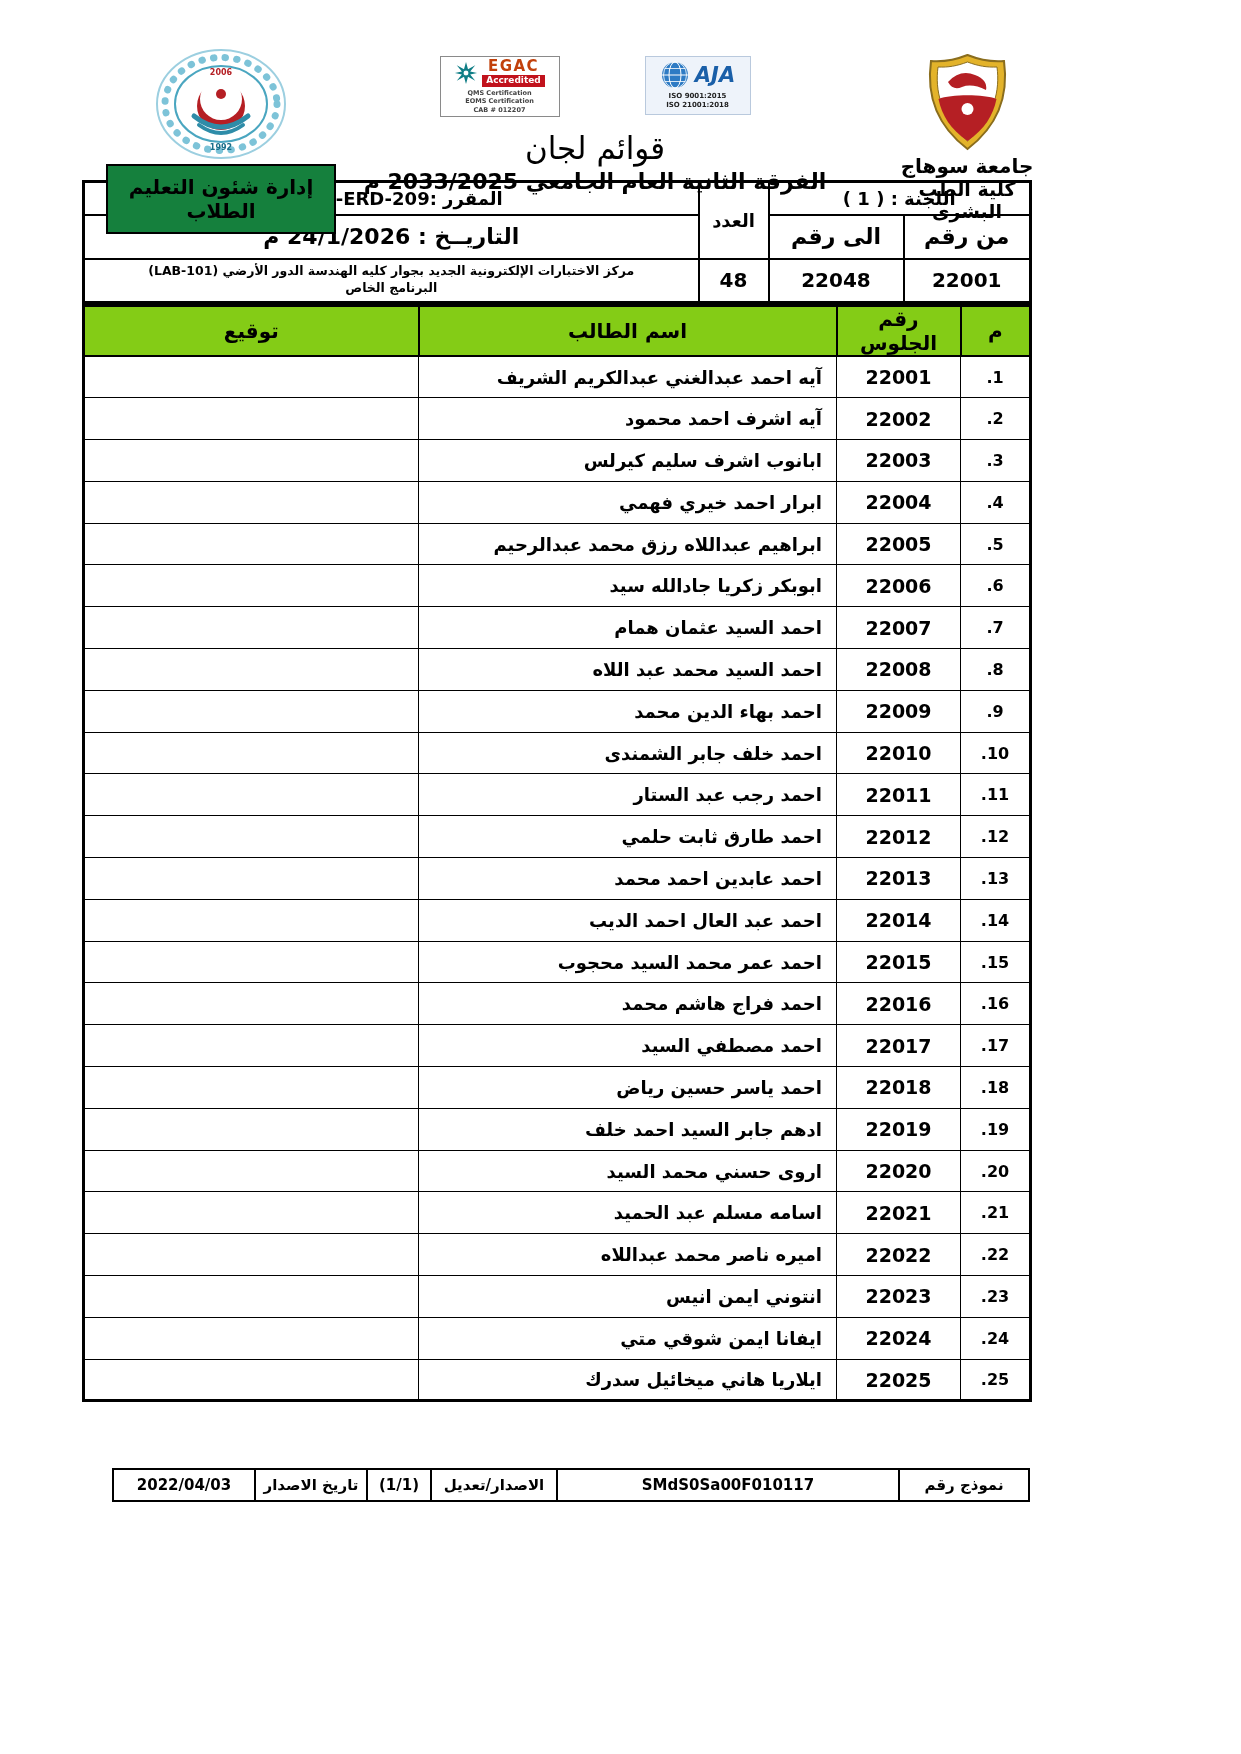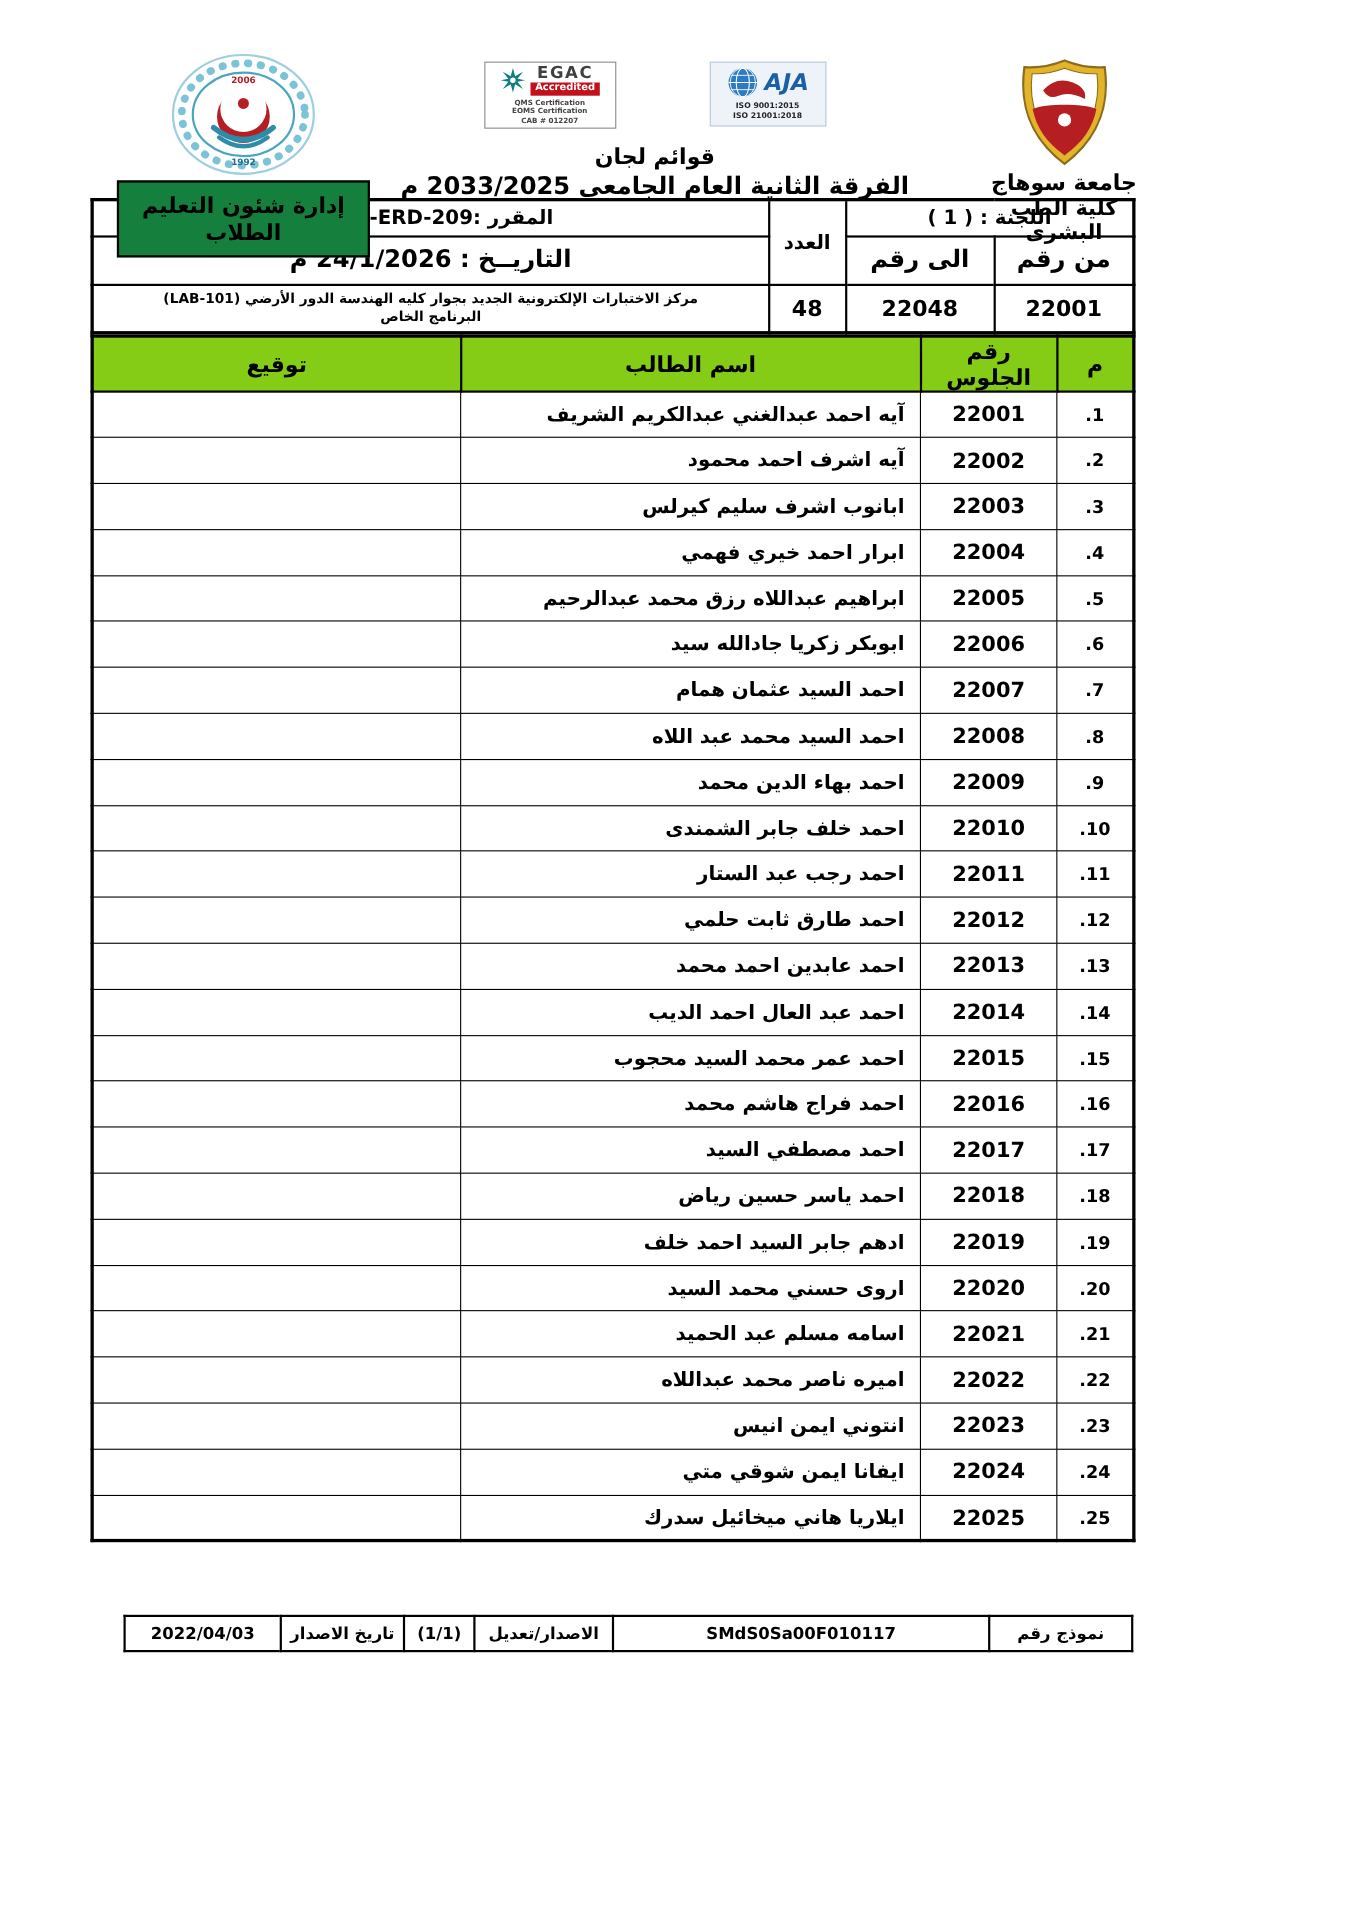--- a/index.html
+++ b/index.html
@@ -16,30 +16,30 @@
   .faculty-block { position:absolute; left:106px; top:48px; width:230px; text-align:center; }
   .faculty-seal { display:block; margin:0 auto; }
   .admin-box { margin-top:4px; border:2px solid #000; font-size:20px; font-weight:bold; padding:9px 2px; background:#15803d; }
 
   .center-block { position:absolute; left:345px; top:56px; width:500px; text-align:center; }
   .logo-row { display:flex; justify-content:center; align-items:flex-start; gap:52px; height:68px; direction:ltr; }
 
   .egac-box { width:120px; border:1.5px solid #8a8a8a; background:#fff; padding:2px 3px; direction:ltr; }
   .egac-top { display:flex; align-items:center; justify-content:center; gap:4px; }
   .egac-titles { display:flex; flex-direction:column; align-items:center; }
-  .egac-name { color:#404040; font-weight:bold; font-size:15px; letter-spacing:1.5px; line-height:1; }
+  .egac-name { color:#c2410c; font-weight:bold; font-size:15px; letter-spacing:1.5px; line-height:1; }
   .egac-accred { display:block; background:#c1121c; color:#fff; font-size:9px; font-weight:bold; padding:1px 4px; margin-top:1px; line-height:1.1; }
   .egac-lines { margin-top:2px; font-size:6.5px; color:#444; line-height:1.3; font-weight:bold; text-align:center; }
 
   .aja-box { width:106px; background:#eef3fa; border:1px solid #b9c9dd; padding:3px 2px; direction:ltr;margin-left:33px; }
   .aja-top { display:flex; align-items:center; justify-content:center; gap:5px; }
   .aja-name { font-size:21px; font-weight:bold; font-style:italic; color:#1a5fa8; line-height:1; }
   .aja-iso { margin-top:2px; font-size:7px; color:#222; font-weight:bold; line-height:1.35; text-align:center; }
 
-  .page-title { margin-top:6px; font-size:20px; font-weight:bold; }
+  .page-title { margin-top:6px; font-size:31px; font-weight:normal; }
   .page-subtitle { margin-top:3px; font-size:22px; font-weight:bold; }
 
   .univ-block { position:absolute; left:892px; top:52px; width:150px; text-align:center; }
   .univ-logo { display:block; margin:0 auto; }
   .univ-name { font-size:20px; font-weight:bold; margin-top:2px; }
   .univ-fac { font-size:19px; font-weight:bold; }
 
   
   table { border-collapse:collapse; table-layout:fixed; }
   .info-table { width:947px; margin:0 209px 0 85px; border:3px solid #000; }

